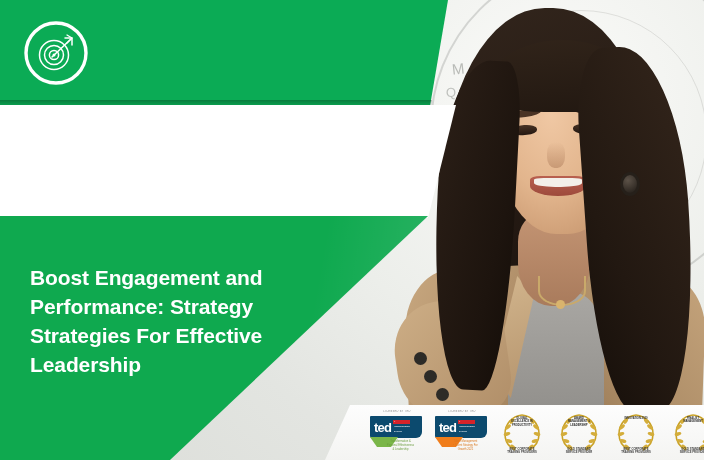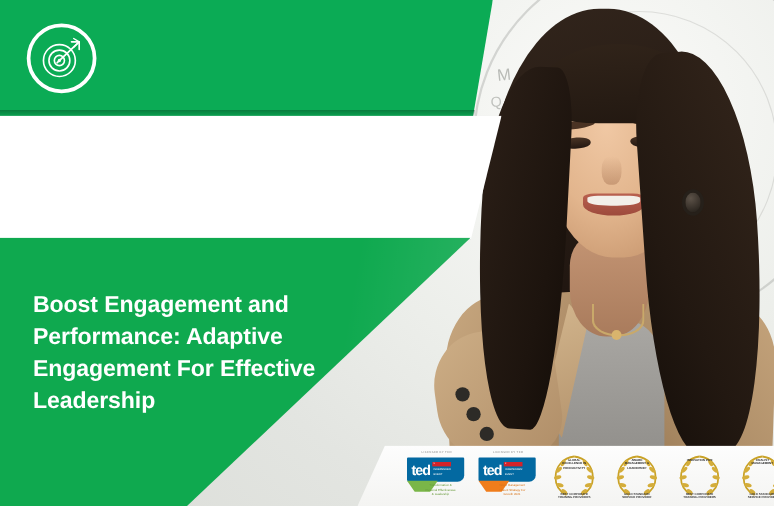--- a/index.html
+++ b/index.html
@@ -218,21 +218,21 @@
 
   
   .ted-badge{width:56px;height:46px;position:relative;}
   .ted-top-label{
     position:absolute;left:4px;top:0;width:50px;
     font-size:2.6px;color:#8a8a8a;letter-spacing:.3px;text-align:center;
     white-space:nowrap;overflow:hidden;
   }
   .ted-box{
     position:absolute;left:2px;top:6px;width:52px;height:22px;
-    background:#0369a1;border-radius:1px 1px 6px 2px;
+    background:#0c4a6e;border-radius:1px 1px 6px 2px;
     display:flex;align-items:center;
   }
   .ted-word{
     color:#ffffff;font-size:13px;font-weight:bold;
     letter-spacing:-.8px;margin-left:4px;line-height:1;
   }
   .ted-mini{
     margin-left:2px;display:flex;flex-direction:column;gap:1px;
   }
   .ted-mini i{
@@ -321,21 +321,21 @@
       <path d="M31 39 L50 21" stroke="#ffffff" stroke-width="1.6" stroke-linecap="round" fill="none"></path>
       <path d="M44 20 L51 20 L51 27" stroke="#ffffff" stroke-width="1.5" fill="none" stroke-linecap="round" stroke-linejoin="round"></path>
       <path d="M46 25 L51 20 M46 17 L51 20" stroke="#ffffff" stroke-width="1.3" fill="none" stroke-linecap="round"></path>
     </svg>
   </div>
 
   <div class="title-bar"></div>
 
   <div class="green-lower"></div>
   <div class="green-lower-edge"></div>
-  <div class="subtitle">Boost Engagement and Performance: Adaptive Engagement For Effective Leadership</div>
+  <div class="subtitle">Boost Engagement and Performance: Strategy Strategies For Effective Leadership</div>
 
   <div class="badge-strip"></div>
   <div class="badges">
 
     <div class="ted-badge">
       <div class="ted-top-label">LICENSED BY TED</div>
       <div class="ted-box">
         <span class="ted-word">ted</span>
         <span class="ted-mini">
           <i>x</i>

